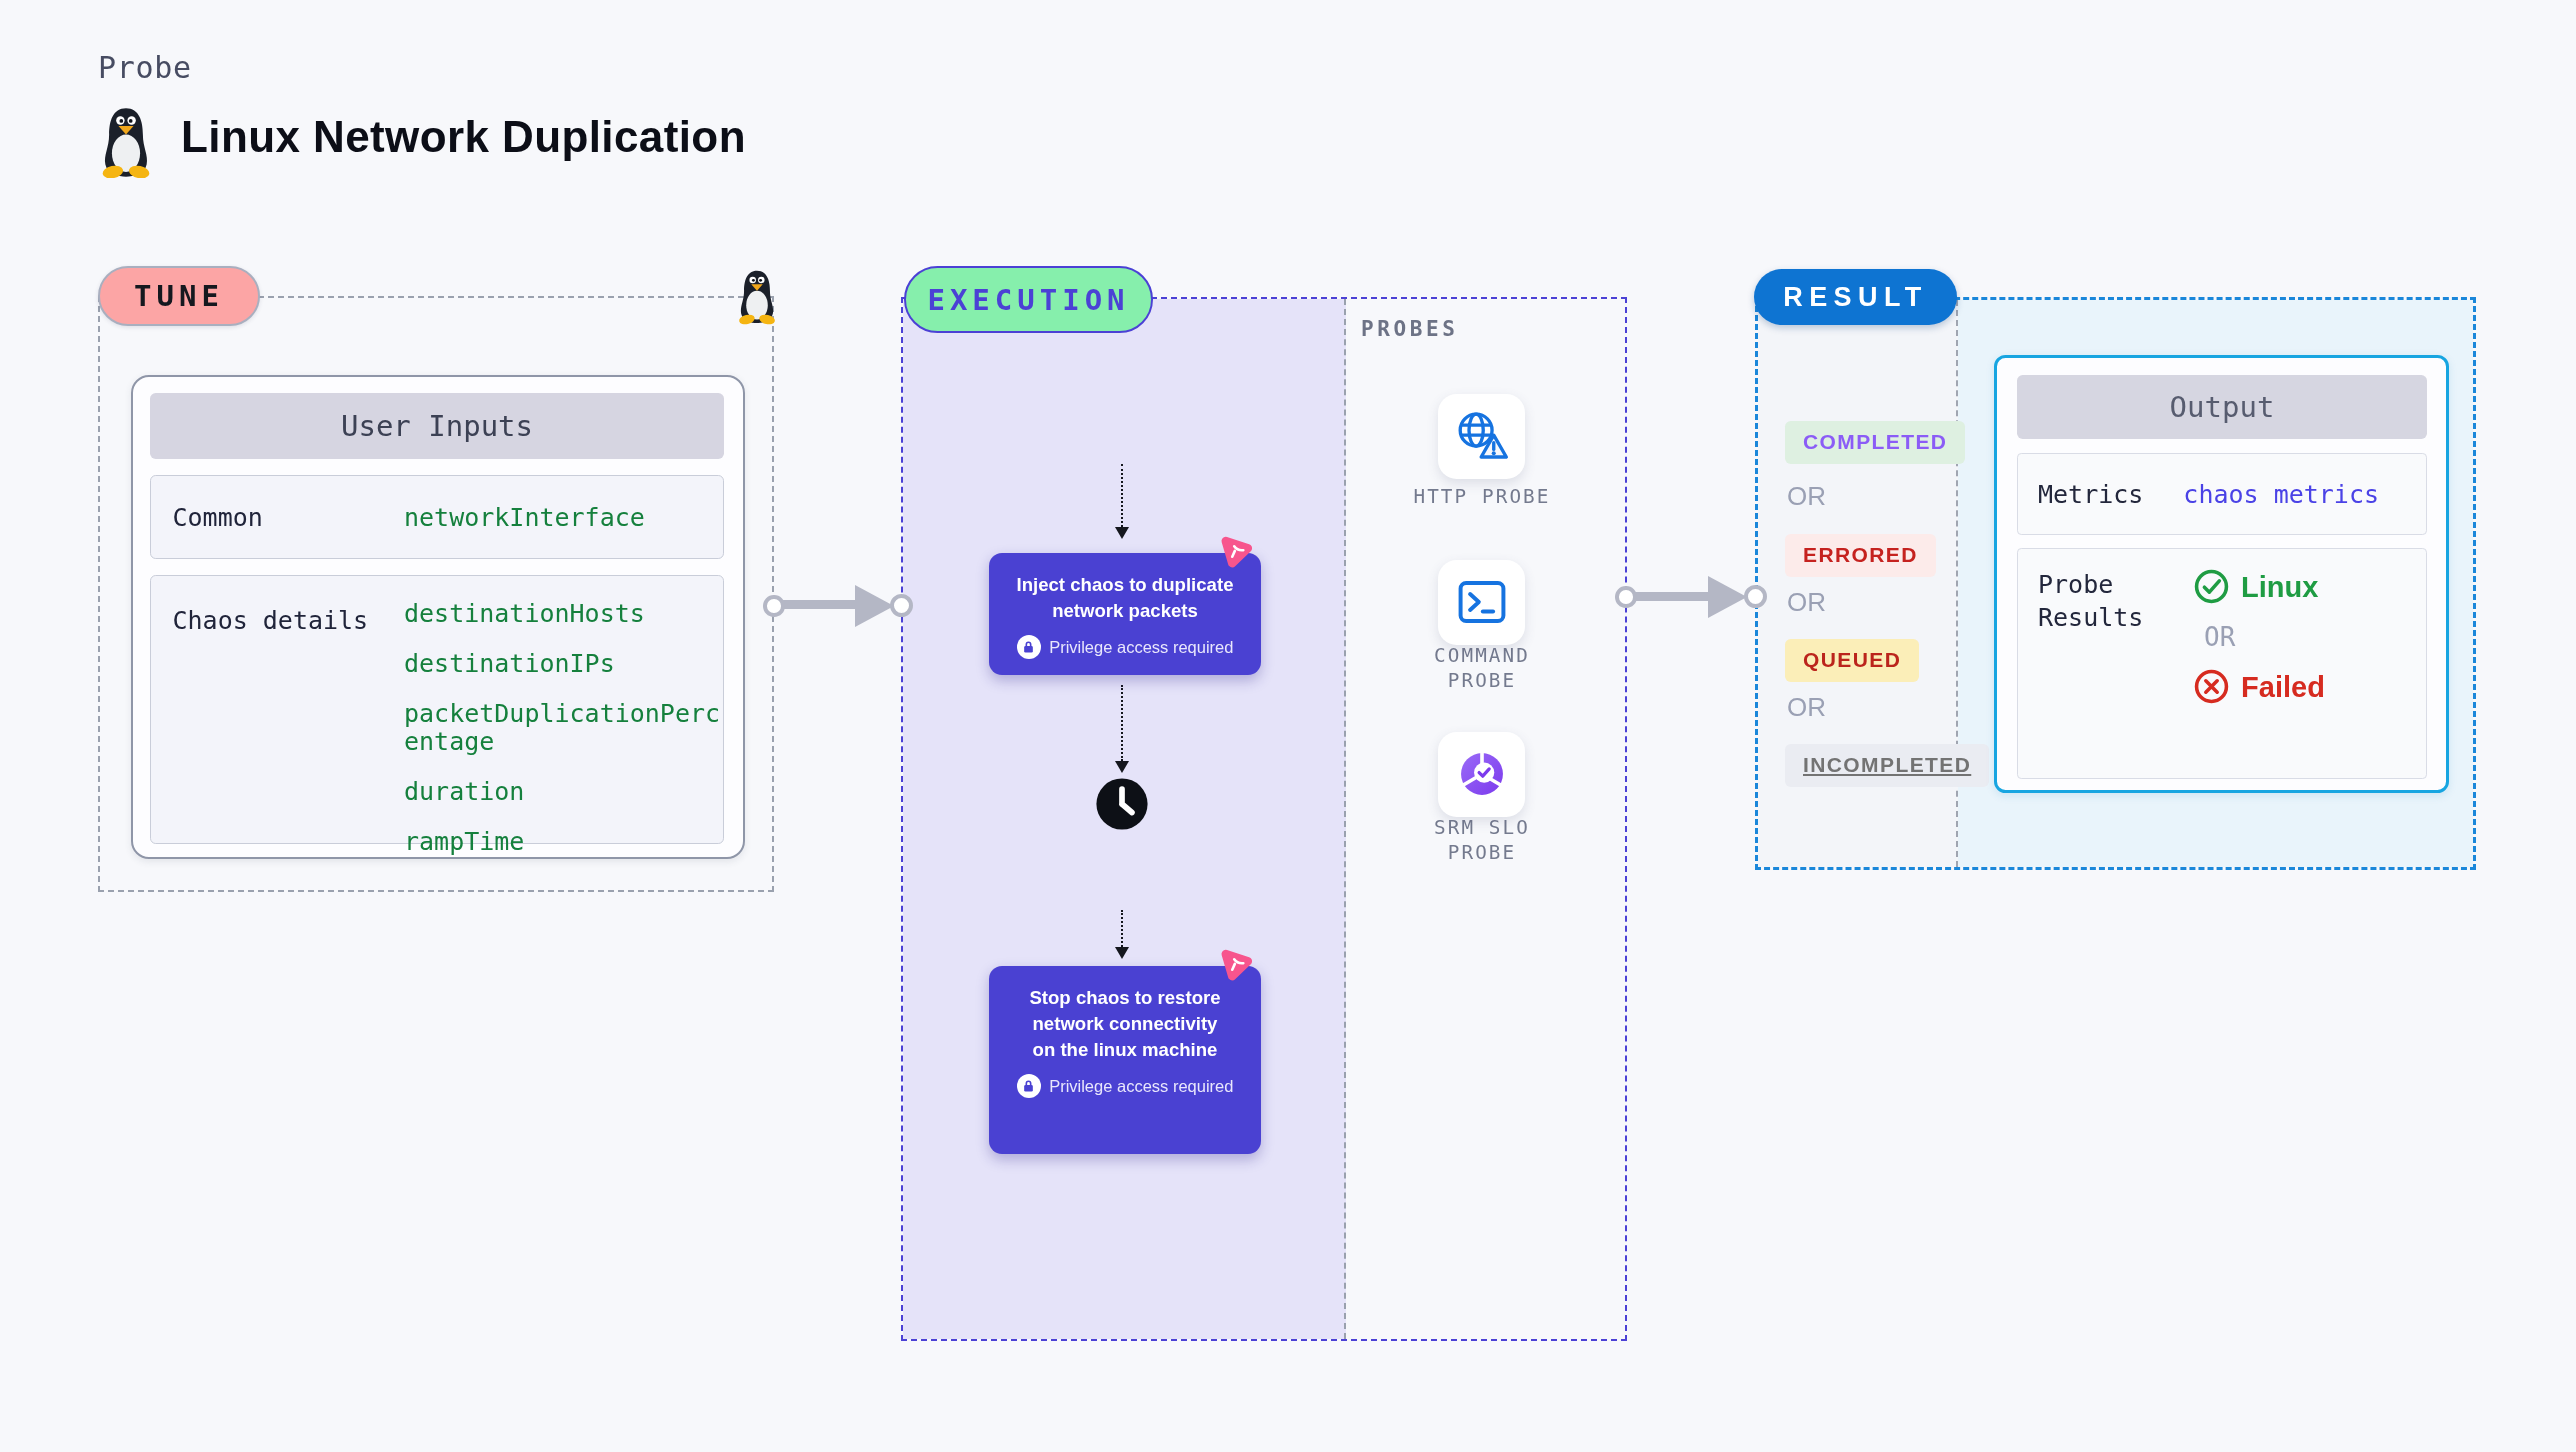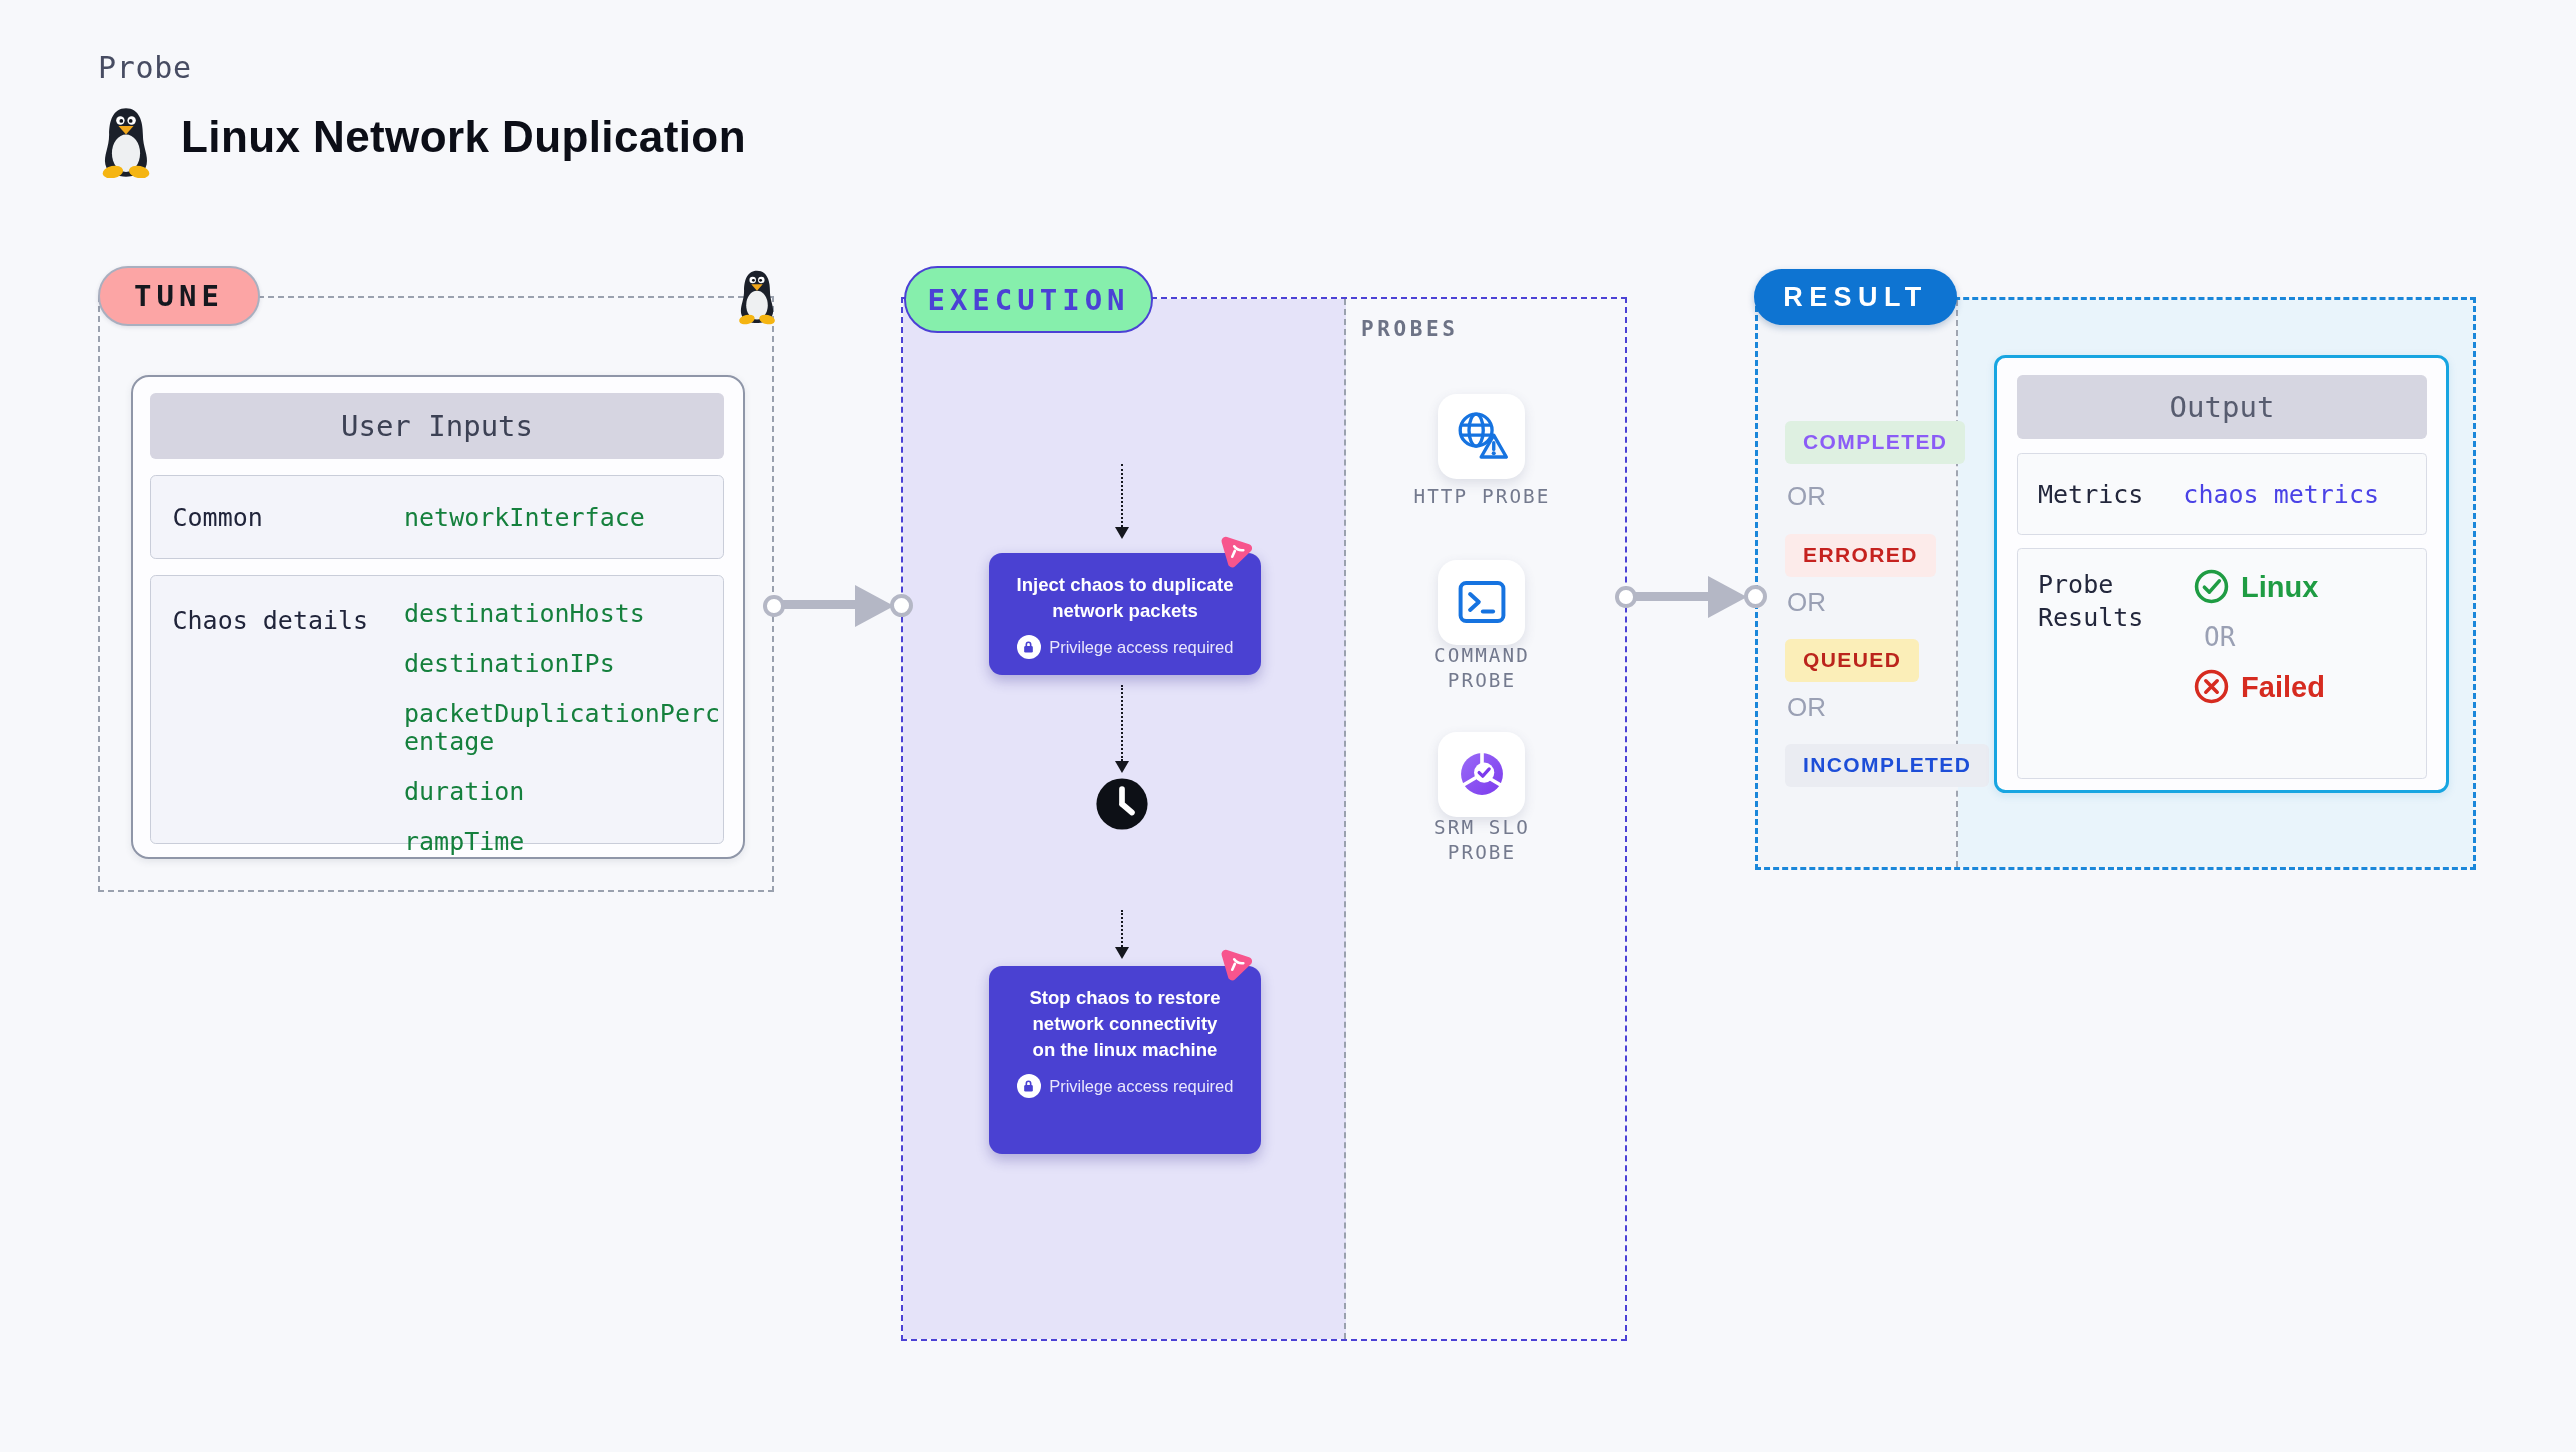--- a/index.html
+++ b/index.html
@@ -76,21 +76,21 @@
   .probe-card{width:87px;height:85px;left:1438px;background:#ffffff;border-radius:18.6px;z-index:3;
     box-shadow:0 4.3px 11.5px rgba(70,76,110,.14);display:flex;align-items:center;justify-content:center;}
   .probe-label{font-size:19.3px;letter-spacing:2.1px;color:#747a8e;text-align:center;line-height:25px;}
 
   
   .status-heading{left:1785px;top:360px;font-size:21px;font-weight:bold;letter-spacing:3.6px;color:#3d4254;}
   .badge{left:1785px;display:inline-block;padding:9.3px 18px;border-radius:5.7px;font-size:21px;font-weight:bold;letter-spacing:1.4px;z-index:3;}
   .badge-success{background:#def0e1;color:#8b5cf6;}
   .badge-error{background:#fcebea;color:#c5221f;}
   .badge-warning{background:#fbeeb8;color:#bb241c;}
-  .badge-neutral{background:#eaecf2;color:#1d4ed8;}
+  .badge-neutral{background:#eaecf2;color:#737373;text-decoration:underline;}
   .or-sep{left:1787px;font-size:26px;color:#9aa0b4;z-index:3;}
 
   
   .output-card{left:1994px;top:355px;width:455px;height:438px;background:#fdfdff;border:3.6px solid #17a5e1;
     border-radius:11.5px;z-index:4;box-sizing:border-box;box-shadow:0 2.9px 8.6px rgba(20,120,180,.12);}
   .out-header{position:absolute;left:20px;top:17px;width:410px;height:64px;background:#d6d6e1;border-radius:5.7px;
     display:flex;align-items:center;justify-content:center;font-size:29px;color:#575c6f;}
   .out-row{position:absolute;left:20px;width:410px;background:#f9fafc;border:1.4px solid #d9dce6;border-radius:4.3px;box-sizing:border-box;}
   .out-row-metrics{top:95px;height:82px;display:flex;align-items:center;padding:0 20px;}
   .metrics-label{font-size:25px;color:#23273c;}

